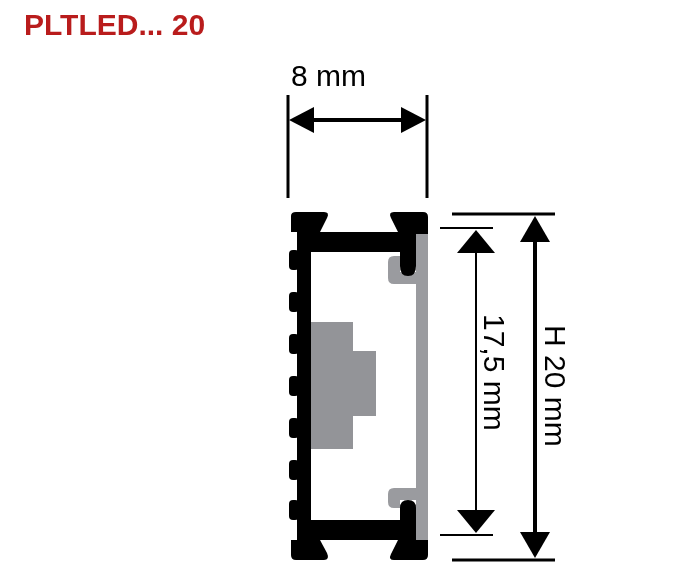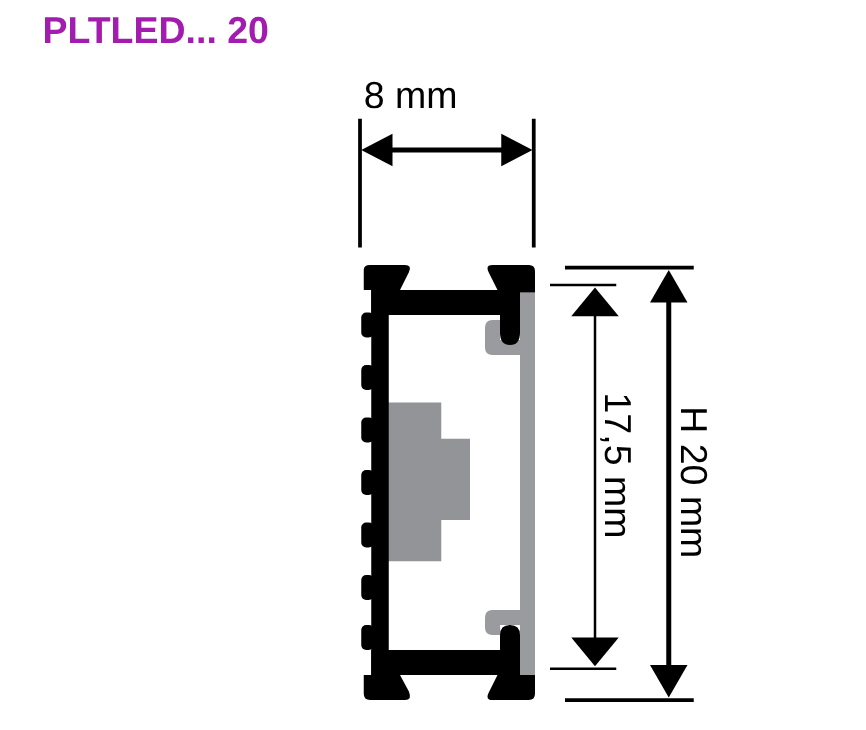--- a/index.html
+++ b/index.html
@@ -1,20 +1,20 @@
 <!DOCTYPE html>
 <html><head>
 <meta charset="utf-8">
 <style>
   html, body { margin: 0; padding: 0; background: #ffffff; }
   body { width: 693px; height: 584px; position: relative; overflow: hidden; }
   .title {
-    position: absolute; left: 34px; top: 8px;
+    position: absolute; left: 24px; top: 8px;
     font-family: "Liberation Sans", sans-serif;
-    font-weight: bold; font-size: 30px; color: #a21caf;
+    font-weight: bold; font-size: 30px; color: #b91c1c;
     letter-spacing: 0px;
   }
   svg.drawing { position: absolute; left: 0; top: 0; }
   .dimtext {
     font-family: "Liberation Sans", sans-serif;
     font-size: 30px; fill: #000;
   }
 </style>
 </head>
 <body>

